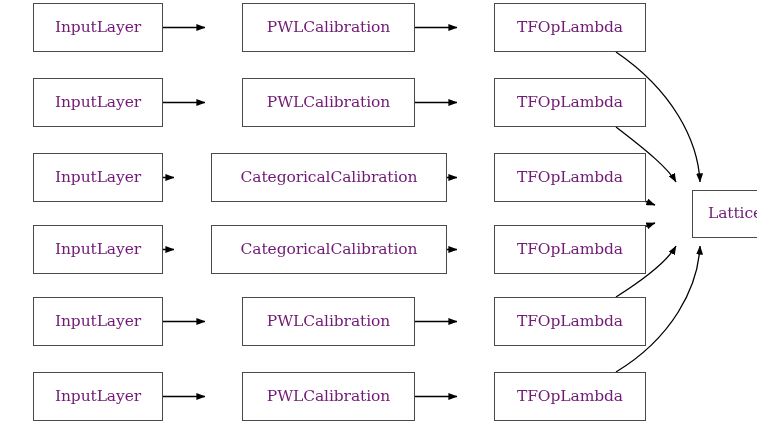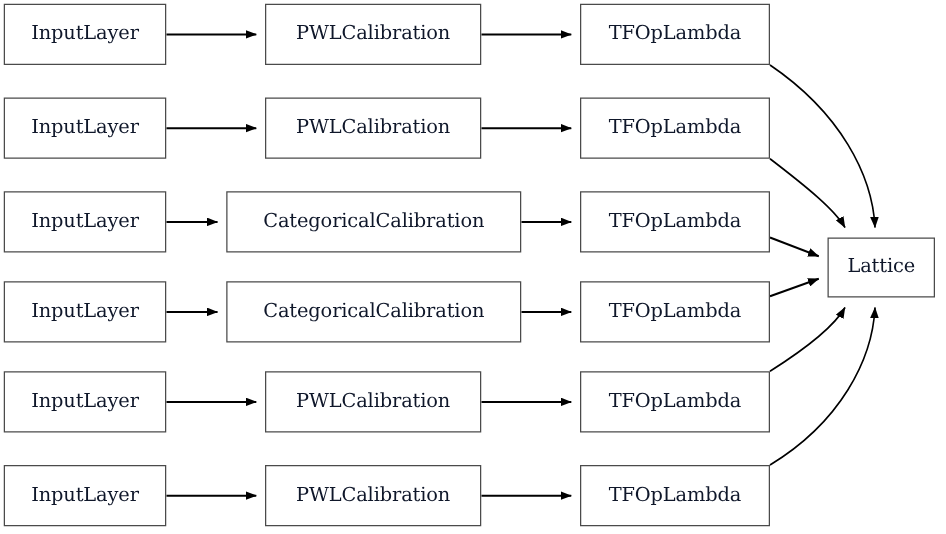--- a/index.html
+++ b/index.html
@@ -27,26 +27,27 @@
     pointer-events: none;
   }
   .node-box {
     position: absolute;
     box-sizing: border-box;
     border: 1.3px solid #4a4a4a;
     background: #ffffff;
     display: flex;
     align-items: center;
     justify-content: center;
-    color: #0f172a;
+    color: #701a75;
     font-family: "DejaVu Serif", "Liberation Serif", serif;
     font-size: 15.5px;
     line-height: 1;
     white-space: nowrap;
     letter-spacing: -0.1px;
+    margin-left: 30px;
   }
   .node-label {
     display: block;
     transform: translateY(-0.5px);
   }
 </style>
 </head>
 <body>
 
 <div id="diagram-root">

